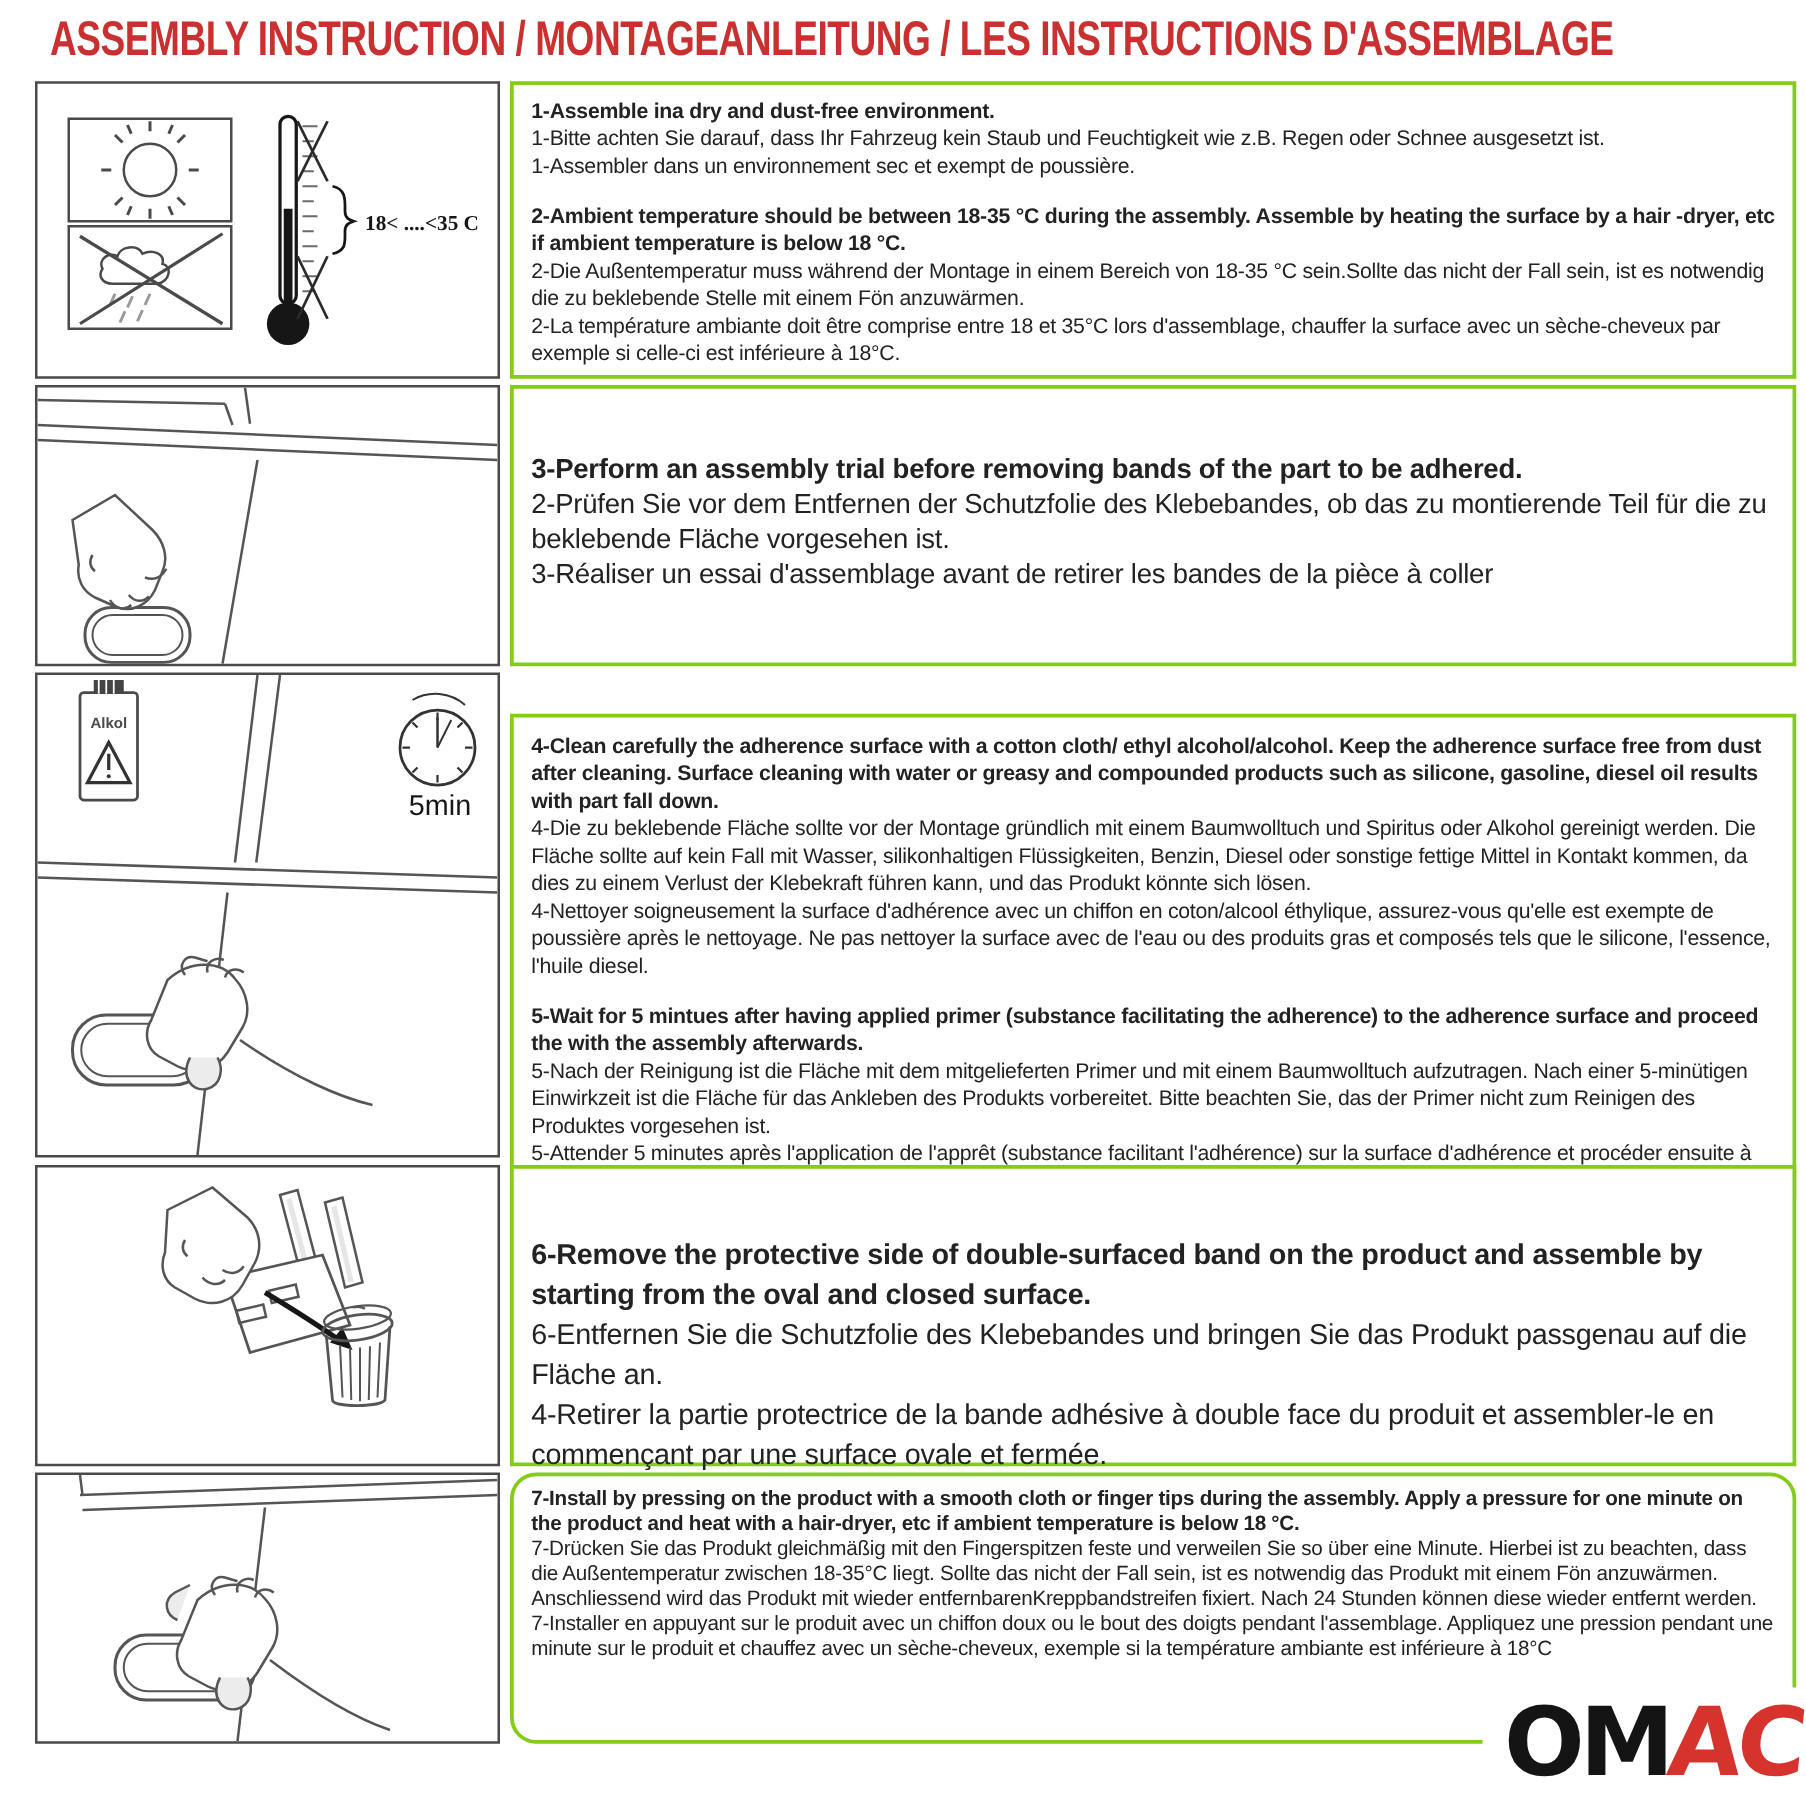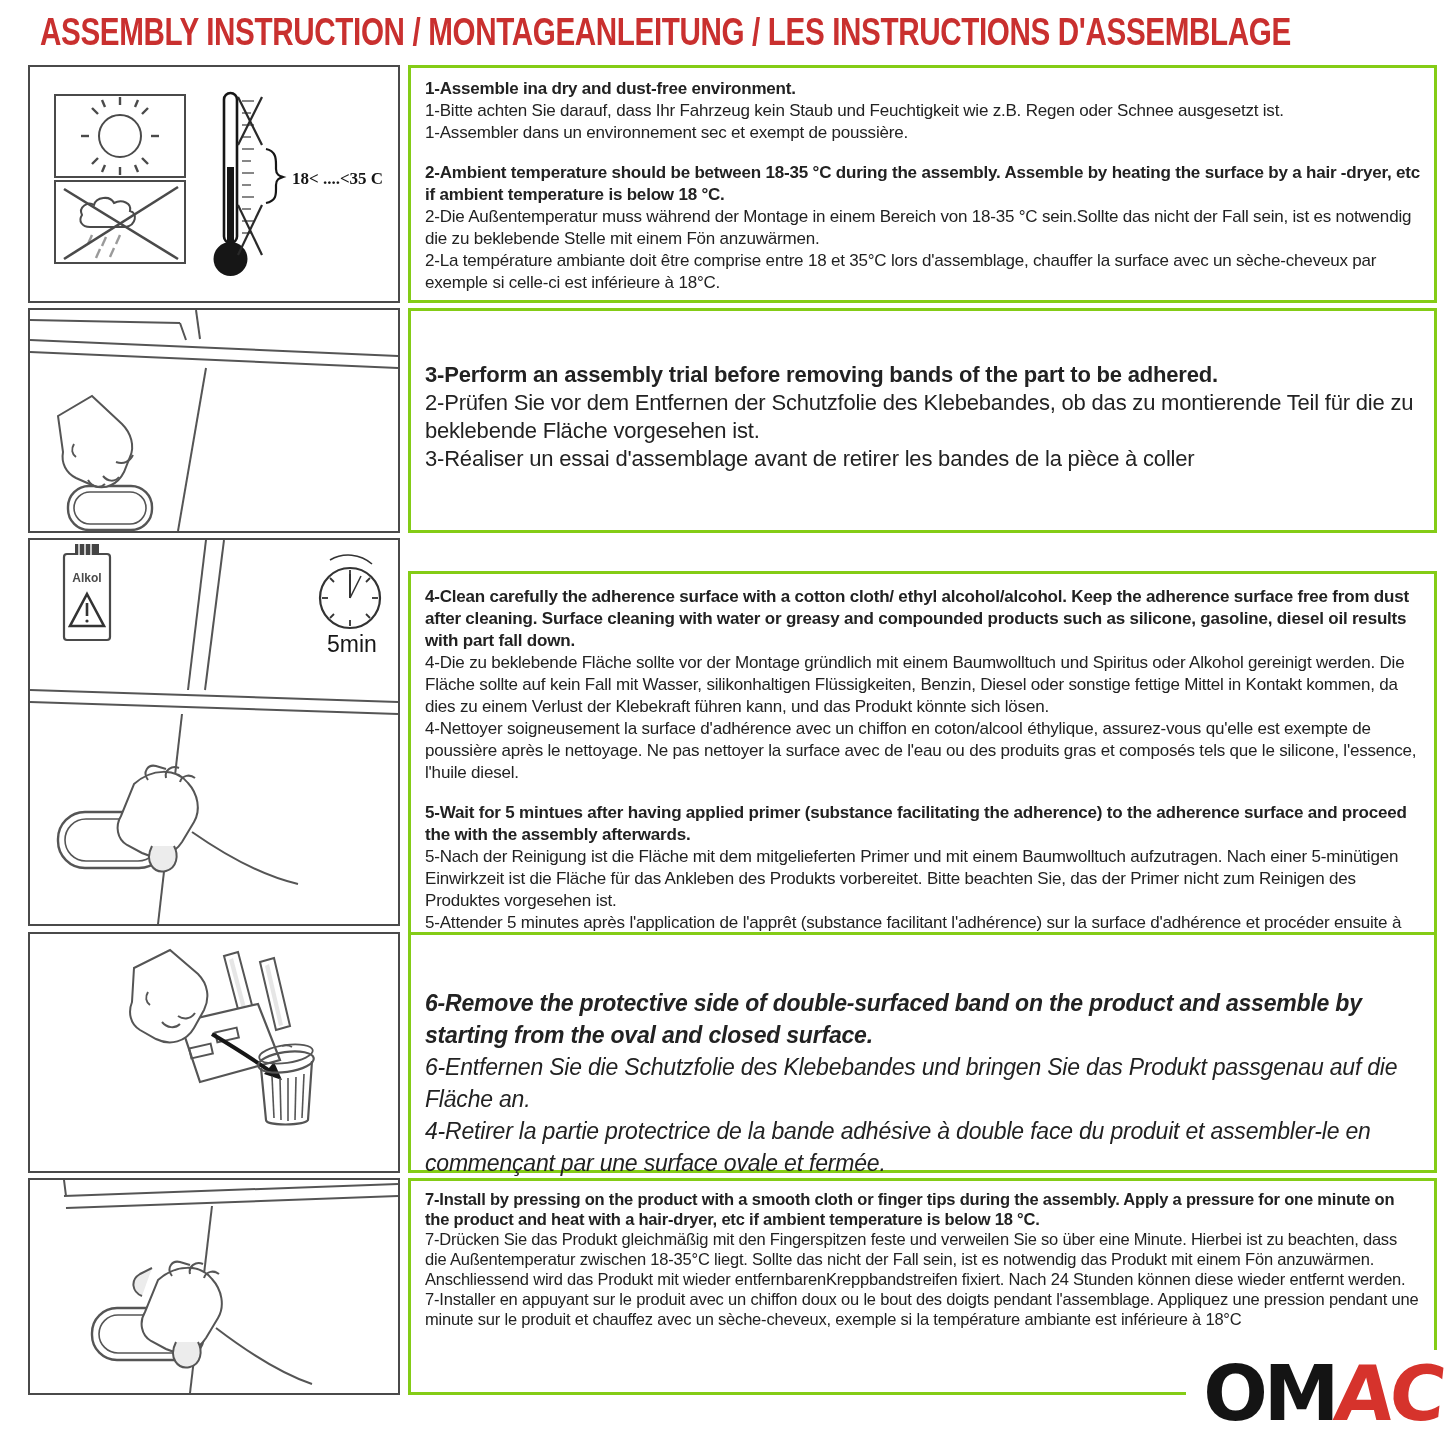--- a/index.html
+++ b/index.html
@@ -16,21 +16,21 @@
     position:absolute; left:28px; width:372px; background:#fff;
     border:2px solid #4a4a4a; box-sizing:border-box;
   }
   .text-box {
     position:absolute; left:408px; width:1029px; background:#fff;
     border:3px solid #84cc16; box-sizing:border-box; padding:10px 14px 6px 14px;
   }
   .text-box p { margin:0; }
   .en { font-weight:bold; }
   .txt-s  { font-size:17px;  line-height:22px; letter-spacing:-0.2px; }
-  .txt-s5 { font-size:16.5px; line-height:20px; letter-spacing:-0.2px; }
+  .txt-s5 { font-size:16.5px; line-height:20px; letter-spacing:-0.2px;border-radius:21px; }
   .txt-m  { font-size:22px;  line-height:28px; letter-spacing:-0.2px; }
   .txt-l  { font-size:23px;  line-height:32px; letter-spacing:-0.2px; }
   .gap-top { margin-top:18px !important; }
   .pt-lg { padding-top:52px; }
   .pt-md { padding-top:50px; }
   svg { display:block; }
   .logo {
     position:absolute; left:1186px; top:1350px; width:256px; height:88px;
     background:#fff; display:flex; align-items:center; justify-content:flex-end;
     font-family:"DejaVu Sans", sans-serif; font-weight:900; font-size:76px;
@@ -256,21 +256,21 @@
           <line x1="242" y1="142" x2="244" y2="184"></line>
           <line x1="250" y1="144" x2="251" y2="186"></line>
           <line x1="258" y1="144" x2="258" y2="187"></line>
           <line x1="266" y1="143" x2="265" y2="186"></line>
           <line x1="274" y1="140" x2="272" y2="184"></line>
         </g>
       </g>
     </svg>
   </div>
 
-  <div class="text-box txt-l pt-lg" style="top:932px;height:241px;font-style:italic;">
+  <div class="text-box txt-l pt-lg" style="top:932px;height:241px;">
     <p class="en">6-Remove the protective side of double-surfaced band on the product and assemble by starting from the oval and closed surface.</p>
     <p>6-Entfernen Sie die Schutzfolie des Klebebandes und bringen Sie das Produkt passgenau auf die Fläche an.</p>
     <p>4-Retirer la partie protectrice de la bande adhésive à double face du produit et assembler-le en commençant par une surface ovale et fermée.</p>
   </div>
 
   <div class="ill-box" style="top:1178px;height:217px;">
     <svg viewBox="0 0 368 213" width="368" height="213" stroke="#555" fill="none" stroke-width="2">
       <g>
         <path d="M34,0 L36,16"></path>
         <path d="M34,16 L368,4"></path>

